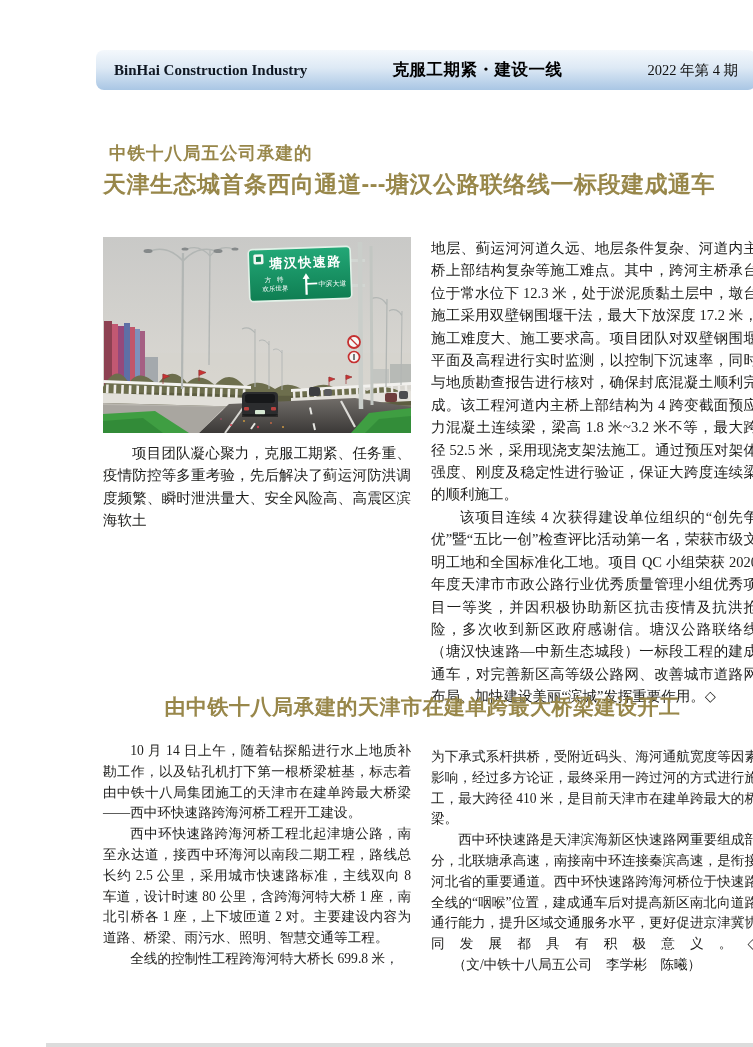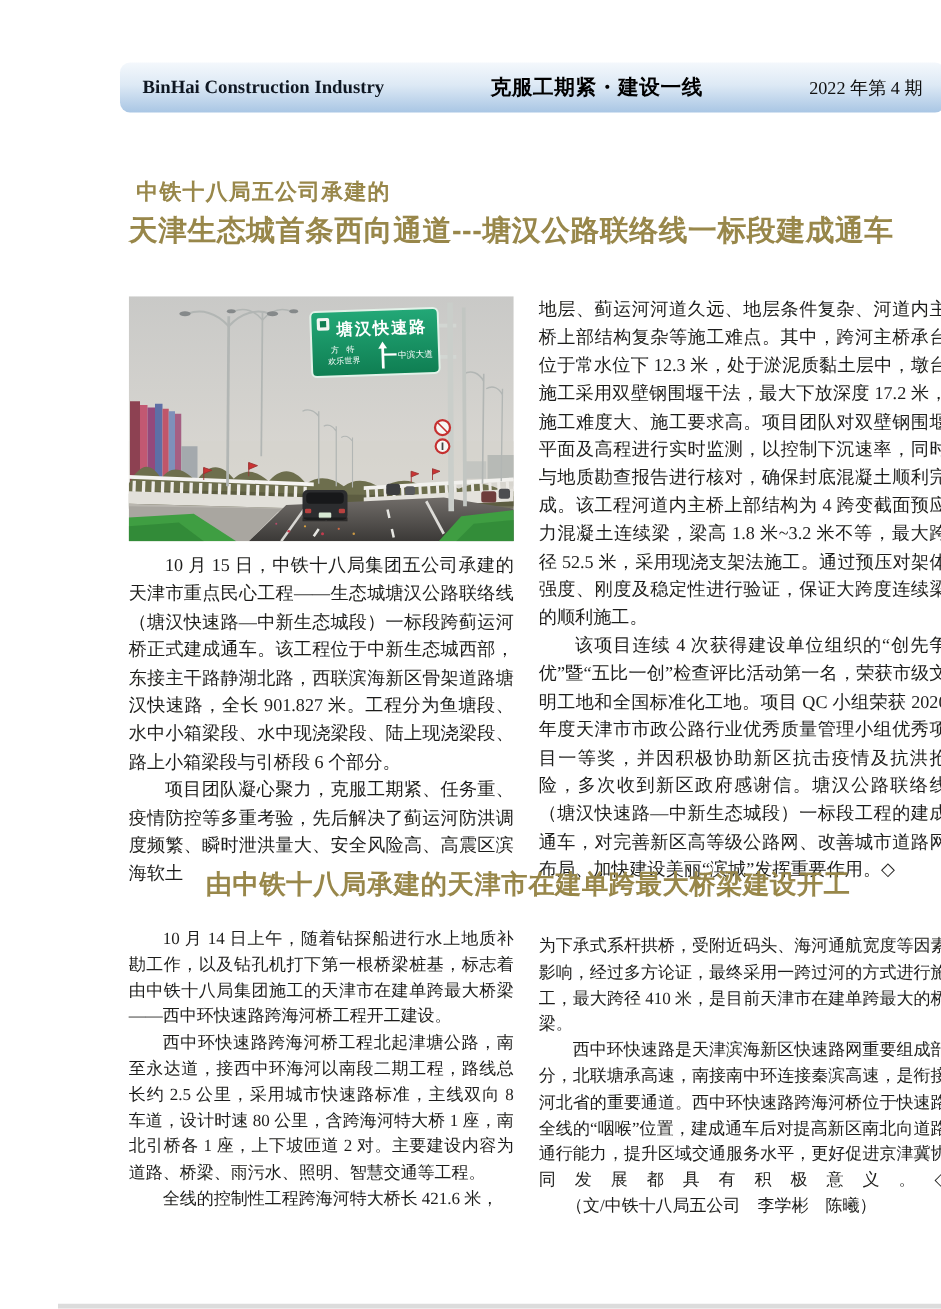--- a/index.html
+++ b/index.html
@@ -178,35 +178,34 @@
           <text x="172" y="53" text-anchor="middle" font-size="6.5" fill="#ffffff">欢乐世界</text>
           <text x="229" y="50" text-anchor="middle" font-size="7" fill="#ffffff">中滨大道</text>
           <g stroke="#ffffff" fill="none">
             <path d="M203,58 L203,40" stroke-width="2.2"></path>
             <path d="M203,47 L214,47" stroke-width="1.8"></path>
             <path d="M199.5,42 L203,36.5 L206.5,42" stroke-width="0" fill="#ffffff"></path>
           </g>
         </g>
       </svg>
     </div>
-    <p class="ind">10 月 15 日，中铁十八局集团五公司承建的天津市重点民心工程——生态城塘汉公路联络线（塘汉快速路—中新生态城段）一标段跨蓟运河桥正式建成通车。该工程位于中新生态城西部，东接主干路静湖北路，西联滨海新区骨架道路塘汉快速路，全长 901.827 米。工程分为鱼塘段、水中小箱梁段、水中现浇梁段、陆上现浇梁段、路上小箱梁段与引桥段 6 个部分。</p>
     <p class="ind">项目团队凝心聚力，克服工期紧、任务重、疫情防控等多重考验，先后解决了蓟运河防洪调度频繁、瞬时泄洪量大、安全风险高、高震区滨海软土</p>
   </div>
 
   <div class="col art1 a1r">
     <p class="noind">地层、蓟运河河道久远、地层条件复杂、河道内主桥上部结构复杂等施工难点。其中，跨河主桥承台位于常水位下 12.3 米，处于淤泥质黏土层中，墩台施工采用双壁钢围堰干法，最大下放深度 17.2 米，施工难度大、施工要求高。项目团队对双壁钢围堰平面及高程进行实时监测，以控制下沉速率，同时与地质勘查报告进行核对，确保封底混凝土顺利完成。该工程河道内主桥上部结构为 4 跨变截面预应力混凝土连续梁，梁高 1.8 米~3.2 米不等，最大跨径 52.5 米，采用现浇支架法施工。通过预压对架体强度、刚度及稳定性进行验证，保证大跨度连续梁的顺利施工。</p>
     <p class="ind">该项目连续 4 次获得建设单位组织的“创先争优”暨“五比一创”检查评比活动第一名，荣获市级文明工地和全国标准化工地。项目 QC 小组荣获 2020 年度天津市市政公路行业优秀质量管理小组优秀项目一等奖，并因积极协助新区抗击疫情及抗洪抢险，多次收到新区政府感谢信。塘汉公路联络线（塘汉快速路—中新生态城段）一标段工程的建成通车，对完善新区高等级公路网、改善城市道路网布局、加快建设美丽“滨城”发挥重要作用。◇</p>
   </div>
 
   <div class="title2">由中铁十八局承建的天津市在建单跨最大桥梁建设开工</div>
 
   <div class="col art2 a2l">
     <p class="ind">10 月 14 日上午，随着钻探船进行水上地质补勘工作，以及钻孔机打下第一根桥梁桩基，标志着由中铁十八局集团施工的天津市在建单跨最大桥梁——西中环快速路跨海河桥工程开工建设。</p>
     <p class="ind">西中环快速路跨海河桥工程北起津塘公路，南至永达道，接西中环海河以南段二期工程，路线总长约 2.5 公里，采用城市快速路标准，主线双向 8 车道，设计时速 80 公里，含跨海河特大桥 1 座，南北引桥各 1 座，上下坡匝道 2 对。主要建设内容为道路、桥梁、雨污水、照明、智慧交通等工程。</p>
-    <p class="ind">全线的控制性工程跨海河特大桥长 421.6 米，</p>
+    <p class="ind">全线的控制性工程跨海河特大桥长 699.8 米，</p>
   </div>
 
   <div class="col art2 a2r">
     <p class="noind">为下承式系杆拱桥，受附近码头、海河通航宽度等因素影响，经过多方论证，最终采用一跨过河的方式进行施工，最大跨径 410 米，是目前天津市在建单跨最大的桥梁。</p>
     <p class="ind">
       <span>西中环快速路是天津滨海新区快速路网重要组成部分，北联塘承高速，南接南中环连接秦滨高速，是衔接河北省的重要通道。西中环快速路跨海河桥位于快速路全线的“咽喉”位置，建成通车后对提高新区南北向道路通行能力，提升区域交通服务水平，更好促进京津冀协同发展都具有积极意义。◇</span><span class="byline">（文/中铁十八局五公司　李学彬　陈曦）</span>
     </p>
   </div>
 
 

